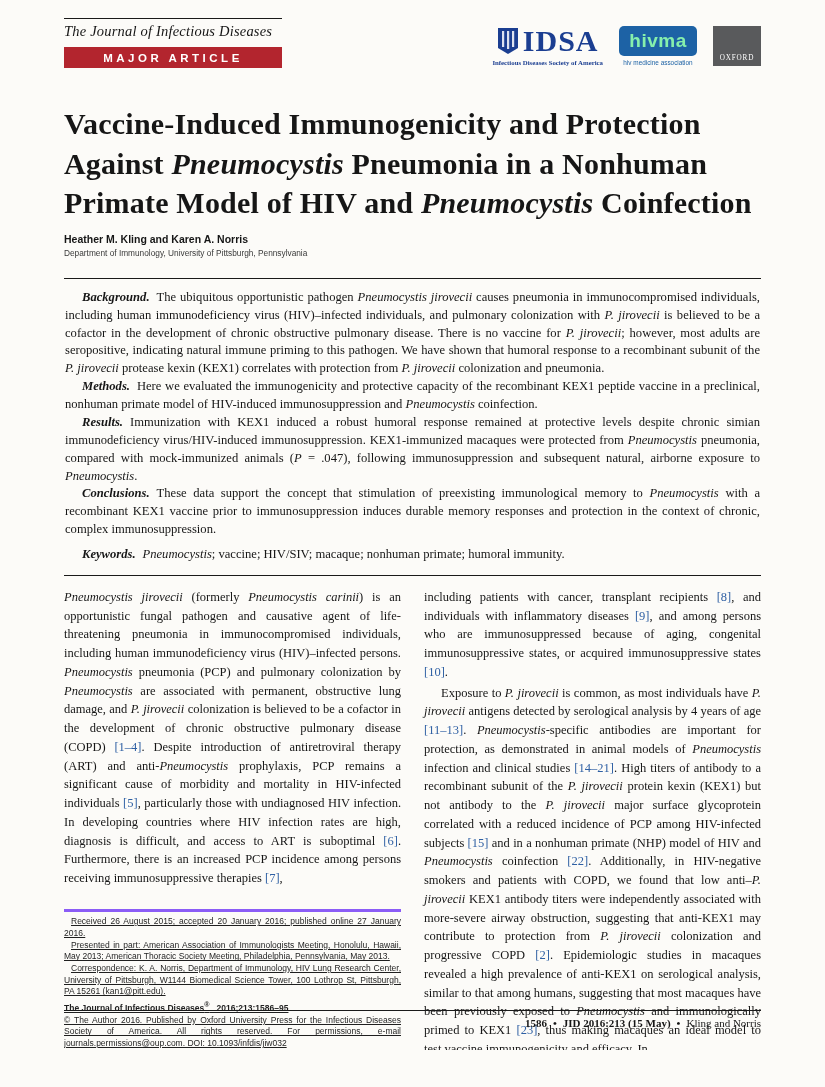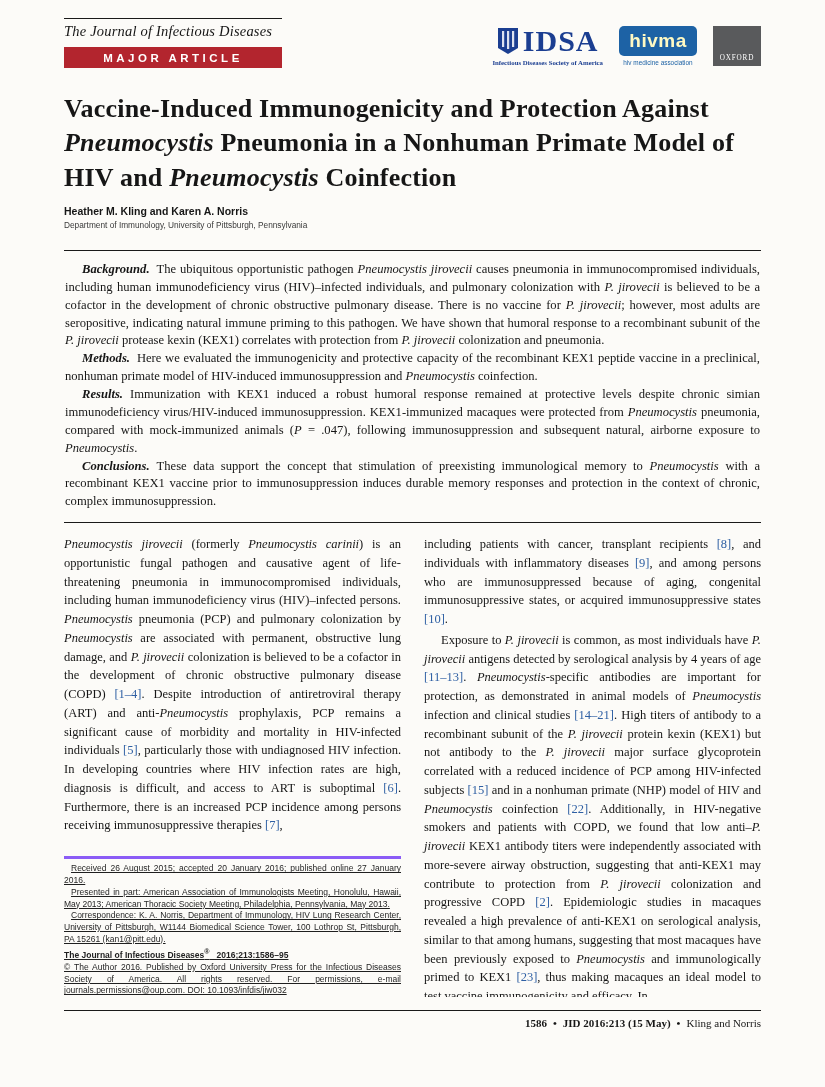--- a/index.html
+++ b/index.html
@@ -20,32 +20,32 @@
     font-family:"Liberation Sans", sans-serif; font-weight:bold; font-size:11.5px;
     letter-spacing:3.5px; text-align:center; padding:5px 0 4px;
   }
   .mast-logos { display:flex; align-items:flex-start; gap:16px; margin-top:8px; }
   .logo-idsa { text-align:center; color:var(--idsa-blue,#1b3e91); }
   .idsa-row { display:flex; align-items:center; justify-content:center; gap:4px; }
   .idsa-text { font-weight:bold; font-size:30px; line-height:1; letter-spacing:1px; }
   .idsa-caption { font-weight:bold; font-size:6.8px; margin-top:3px; }
   .logo-hivma { text-align:center; }
   .hivma-box {
-    background:var(--hivma-blue,#1d62a5); color:#fef9c3; border-radius:5px; width:78px; height:30px;
+    background:var(--hivma-blue,#1d62a5); color:#86efac; border-radius:5px; width:78px; height:30px;
     display:flex; align-items:center; justify-content:center;
     font-family:"Liberation Sans", sans-serif; font-weight:bold; font-size:19px; letter-spacing:.5px;
   }
   .hivma-caption { color:var(--hivma-blue,#1d62a5); font-family:"Liberation Sans", sans-serif; font-size:6.4px; margin-top:3px; }
   .logo-oxford {
     background:var(--oxford-gray,#595a5c); width:48px; height:40px;
     display:flex; align-items:flex-end; justify-content:center; padding-bottom:4px;
   }
   .oxford-text { color:#fff; font-size:7.2px; letter-spacing:.8px; }
   
-  .title { font-size:26px; line-height:1.32; margin-top:2px; letter-spacing:.2px; }
+  .title { font-size:30px; line-height:1.32; margin-top:14px; letter-spacing:.2px; }
   .authors { font-family:"Liberation Sans", sans-serif; font-weight:bold; font-size:10.5px; margin-top:10px; }
   .affiliation { font-family:"Liberation Sans", sans-serif; font-size:8.3px; color:#3a3a3a; margin-top:3px; }
   
   .abstract {
     margin-top:20px; border-top:1.4px solid #1a1a1a; border-bottom:1.4px solid #1a1a1a;
     padding:10px 1px 11px;
   }
   .abs-p { font-size:12.6px; line-height:1.42; text-align:justify; text-indent:17px; }
   .abs-label { font-weight:bold; font-style:italic; margin-right:7px; }
   .abs-p.keywords { margin-top:7px; }
@@ -111,20 +111,21 @@
 
   <h1 class="title">Vaccine-Induced Immunogenicity and Protection Against <i>Pneumocystis</i> Pneumonia in a Nonhuman Primate Model of HIV and <i>Pneumocystis</i> Coinfection</h1>
   <div class="authors">Heather M. Kling and Karen A. Norris</div>
   <div class="affiliation">Department of Immunology, University of Pittsburgh, Pennsylvania</div>
 
   <section class="abstract">
     <p class="abs-p"><span class="abs-label">Background.</span><span>The ubiquitous opportunistic pathogen <i>Pneumocystis jirovecii</i> causes pneumonia in immunocompromised individuals, including human immunodeficiency virus (HIV)–infected individuals, and pulmonary colonization with <i>P. jirovecii</i> is believed to be a cofactor in the development of chronic obstructive pulmonary disease. There is no vaccine for <i>P. jirovecii</i>; however, most adults are seropositive, indicating natural immune priming to this pathogen. We have shown that humoral response to a recombinant subunit of the <i>P. jirovecii</i> protease kexin (KEX1) correlates with protection from <i>P. jirovecii</i> colonization and pneumonia.</span></p>
     <p class="abs-p"><span class="abs-label">Methods.</span><span>Here we evaluated the immunogenicity and protective capacity of the recombinant KEX1 peptide vaccine in a preclinical, nonhuman primate model of HIV-induced immunosuppression and <i>Pneumocystis</i> coinfection.</span></p>
     <p class="abs-p"><span class="abs-label">Results.</span><span>Immunization with KEX1 induced a robust humoral response remained at protective levels despite chronic simian immunodeficiency virus/HIV-induced immunosuppression. KEX1-immunized macaques were protected from <i>Pneumocystis</i> pneumonia, compared with mock-immunized animals (<i>P</i> = .047), following immunosuppression and subsequent natural, airborne exposure to <i>Pneumocystis</i>.</span></p>
     <p class="abs-p"><span class="abs-label">Conclusions.</span><span>These data support the concept that stimulation of preexisting immunological memory to <i>Pneumocystis</i> with a recombinant KEX1 vaccine prior to immunosuppression induces durable memory responses and protection in the context of chronic, complex immunosuppression.</span></p>
+    <p class="abs-p keywords"><span class="abs-label">Keywords.</span><span><i>Pneumocystis</i>; vaccine; HIV/SIV; macaque; nonhuman primate; humoral immunity.</span></p>
   </section>
 
   <section class="body-cols">
     <div class="col">
       <p class="body-p"><i>Pneumocystis jirovecii</i> (formerly <i>Pneumocystis carinii</i>) is an opportunistic fungal pathogen and causative agent of life-threatening pneumonia in immunocompromised individuals, including human immunodeficiency virus (HIV)–infected persons. <i>Pneumocystis</i> pneumonia (PCP) and pulmonary colonization by <i>Pneumocystis</i> are associated with permanent, obstructive lung damage, and <i>P. jirovecii</i> colonization is believed to be a cofactor in the development of chronic obstructive pulmonary disease (COPD) <span class="ref">[1–4]</span>. Despite introduction of antiretroviral therapy (ART) and anti-<i>Pneumocystis</i> prophylaxis, PCP remains a significant cause of morbidity and mortality in HIV-infected individuals <span class="ref">[5]</span>, particularly those with undiagnosed HIV infection. In developing countries where HIV infection rates are high, diagnosis is difficult, and access to ART is suboptimal <span class="ref">[6]</span>. Furthermore, there is an increased PCP incidence among persons receiving immunosuppressive therapies <span class="ref">[7]</span>,</p>
       <div class="footnotes">
         <p class="fn">Received 26 August 2015; accepted 20 January 2016; published online 27 January 2016.</p>
         <p class="fn">Presented in part: American Association of Immunologists Meeting, Honolulu, Hawaii, May 2013; American Thoracic Society Meeting, Philadelphia, Pennsylvania, May 2013.</p>
         <p class="fn">Correspondence: K. A. Norris, Department of Immunology, HIV Lung Research Center, University of Pittsburgh, W1144 Biomedical Science Tower, 100 Lothrop St, Pittsburgh, PA 15261 (kan1@pitt.edu).</p>
         <p class="fn fn-journal">The Journal of Infectious Diseases<sup>®</sup>&nbsp;&nbsp;&nbsp;2016;213:1586–95</p>

